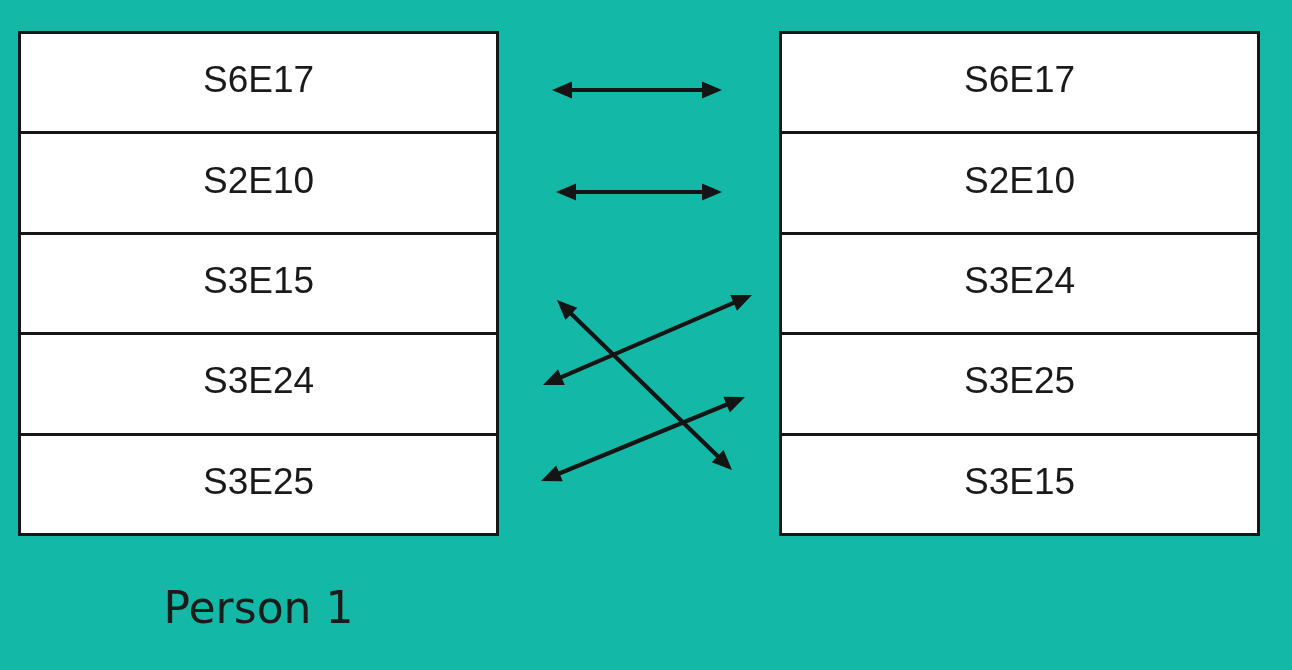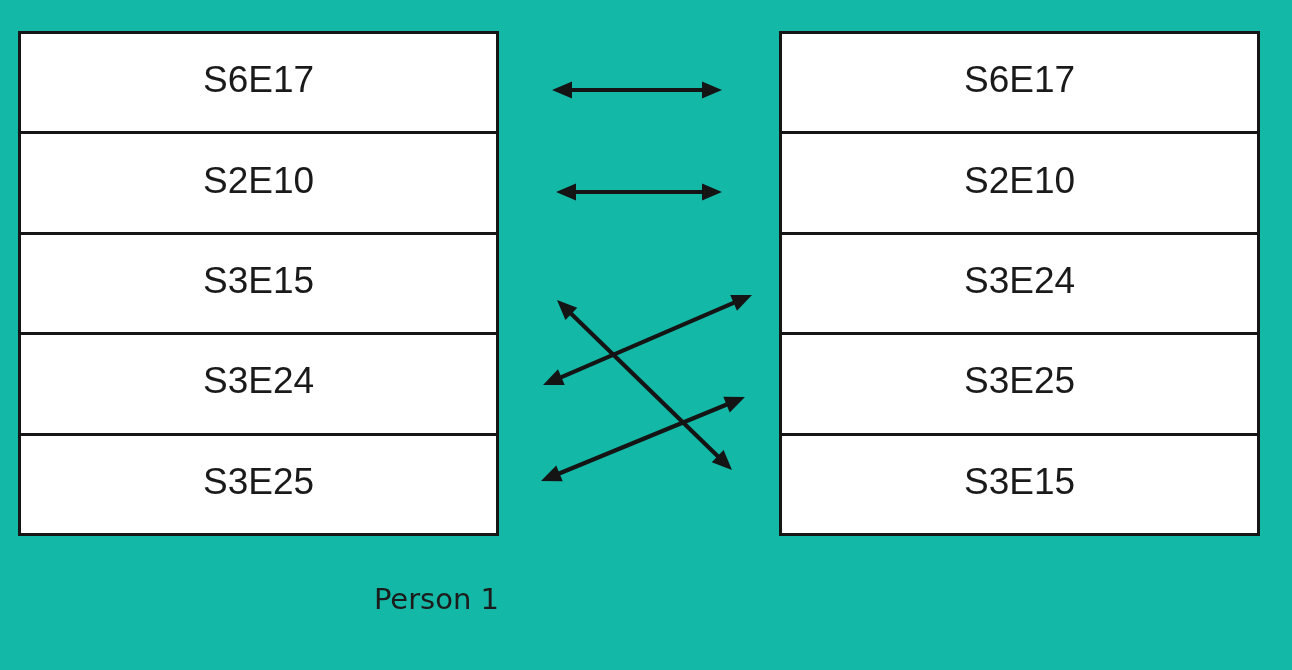--- a/index.html
+++ b/index.html
@@ -52,25 +52,25 @@
     line-height: 1;
     white-space: nowrap;
     position: relative;
     top: -3px;
   }
 
   
   .person-caption {
     position: absolute;
     font-family: "DejaVu Sans", sans-serif;
-    font-size: 29px;
+    font-size: 44px;
     font-weight: 400;
     color: #1b1b1b;
     white-space: nowrap;
-    text-align: right;
+    text-align: center;
   }
   #caption-left  { left: 18px;  top: 582px; width: 481px; }
   #caption-right { left: 779px; top: 582px; width: 481px; }
 
   
   #arrow-layer {
     position: absolute;
     left: 0;
     top: 0;
     width: 1292px;

